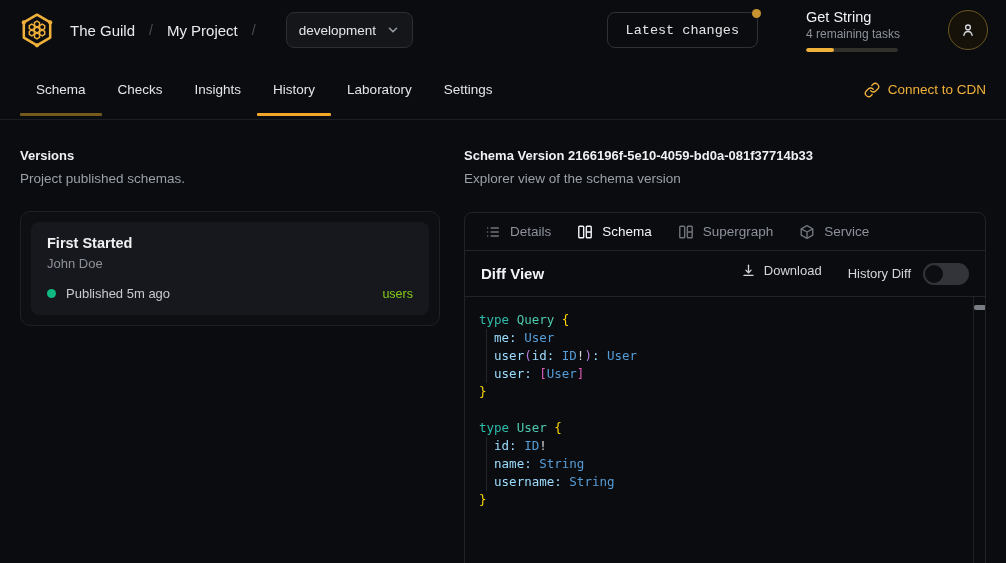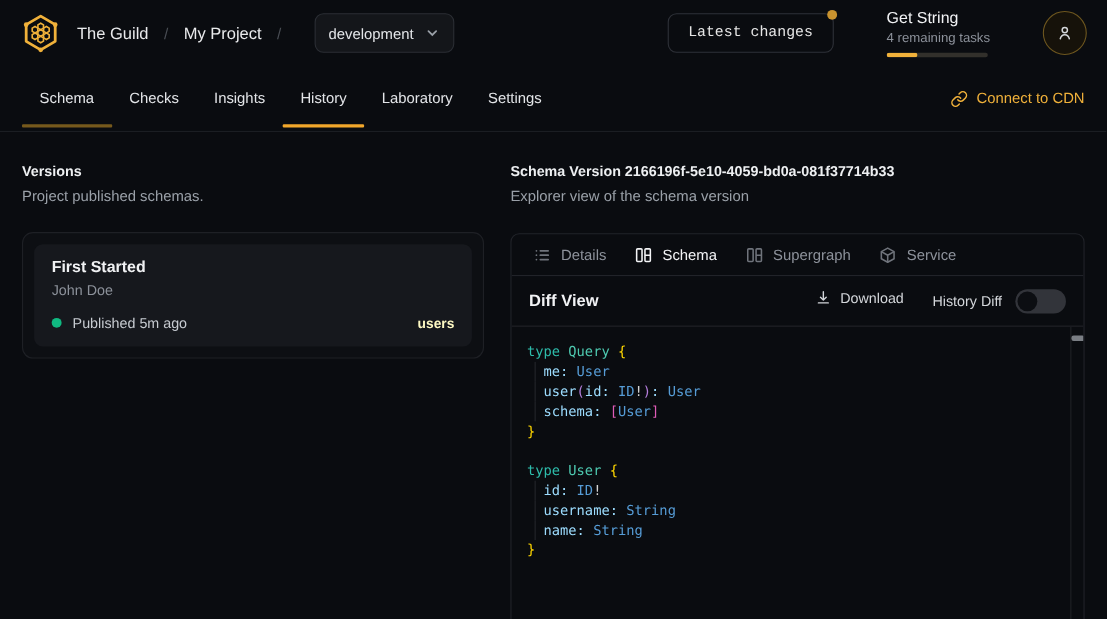--- a/index.html
+++ b/index.html
@@ -80,21 +80,21 @@
     background:#0d0f13; padding:10px;
   }
   .version-item {
     background:#16181d; border-radius:8px; padding:13px 16px 14px; cursor:pointer;
   }
   .vi-name { font-size:14.5px; font-weight:bold; color:#f0f1f3; }
   .vi-author { margin-top:5px; font-size:13px; color:#8c919a; }
   .vi-meta { margin-top:15px; display:flex; align-items:center; }
   .vi-dot { width:9px; height:9px; border-radius:50%; background:#10b981; margin-right:10px; flex:none; }
   .vi-status { font-size:13px; color:#c7cbd1; }
-  .vi-service { margin-left:auto; font-size:12.5px; font-weight:bold; color:#fef9c3; }
+  .vi-service { margin-left:auto; font-size:12.5px; font-weight:normal; color:#84cc16; }
 
   
   .detail-panel {
     margin-top:26px; border:1px solid #212329; border-radius:8px 8px 0 0;
     height:400px; display:flex; flex-direction:column; overflow:hidden;
   }
   .detail-tabs {
     height:38px; flex:none; display:flex; align-items:center; gap:26px;
     padding:0 20px; border-bottom:1px solid #212329;
   }
@@ -301,27 +301,27 @@
             </div>
           </div>
         </div>
       </div>
 
       <div class="code-area">
         <div class="code" id="code-root">
             <div class="cl"><span style="color: rgb(46, 188, 171);">type</span><span style="color: rgb(212, 212, 212);"> </span><span style="color: rgb(78, 201, 176); margin-top: 23px;">Query</span><span style="color: rgb(212, 212, 212);"> </span><span style="color: rgb(255, 215, 0);">{</span></div>
             <div class="cl gd"><span style="color: rgb(156, 220, 254);">  me:</span><span style="color: rgb(212, 212, 212);"> </span><span style="color: rgb(86, 156, 214);">User</span></div>
             <div class="cl gd"><span style="color: rgb(156, 220, 254);">  user</span><span style="color: rgb(181, 126, 220);">(</span><span style="color: rgb(156, 220, 254);">id:</span><span style="color: rgb(212, 212, 212);"> </span><span style="color: rgb(86, 156, 214);">ID</span><span style="color: rgb(212, 212, 212);">!</span><span style="color: rgb(181, 126, 220);">)</span><span style="color: rgb(156, 220, 254);">:</span><span style="color: rgb(212, 212, 212);"> </span><span style="color: rgb(86, 156, 214);">User</span></div>
-            <div class="cl gd"><span style="color: rgb(156, 220, 254);">  schema:</span><span style="color: rgb(212, 212, 212);"> </span><span style="color: rgb(224, 92, 184);">[</span><span style="color: rgb(86, 156, 214);">User</span><span style="color: rgb(224, 92, 184);">]</span></div>
+            <div class="cl gd"><span style="color: rgb(156, 220, 254);">  user:</span><span style="color: rgb(212, 212, 212);"> </span><span style="color: rgb(224, 92, 184);">[</span><span style="color: rgb(86, 156, 214);">User</span><span style="color: rgb(224, 92, 184);">]</span></div>
             <div class="cl"><span style="color: rgb(255, 215, 0);">}</span></div>
             <div class="cl">&nbsp;</div>
             <div class="cl"><span style="color: rgb(46, 188, 171);">type</span><span style="color: rgb(212, 212, 212);"> </span><span style="color: rgb(78, 201, 176);">User</span><span style="color: rgb(212, 212, 212);"> </span><span style="color: rgb(255, 215, 0);">{</span></div>
             <div class="cl gd"><span style="color: rgb(156, 220, 254);">  id:</span><span style="color: rgb(212, 212, 212);"> </span><span style="color: rgb(86, 156, 214);">ID</span><span style="color: rgb(212, 212, 212);">!</span></div>
+            <div class="cl gd"><span style="color: rgb(156, 220, 254);">  name:</span><span style="color: rgb(212, 212, 212);"> </span><span style="color: rgb(86, 156, 214);">String</span></div>
             <div class="cl gd"><span style="color: rgb(156, 220, 254);">  username:</span><span style="color: rgb(212, 212, 212);"> </span><span style="color: rgb(86, 156, 214);">String</span></div>
-            <div class="cl gd"><span style="color: rgb(156, 220, 254);">  name:</span><span style="color: rgb(212, 212, 212);"> </span><span style="color: rgb(86, 156, 214);">String</span></div>
             <div class="cl"><span style="color: rgb(255, 215, 0);">}</span></div>
           </div>
         <div class="code-scrollbar">
           <div class="code-thumb"></div>
         </div>
       </div>
     </div>
   </div>
 </div>
 

